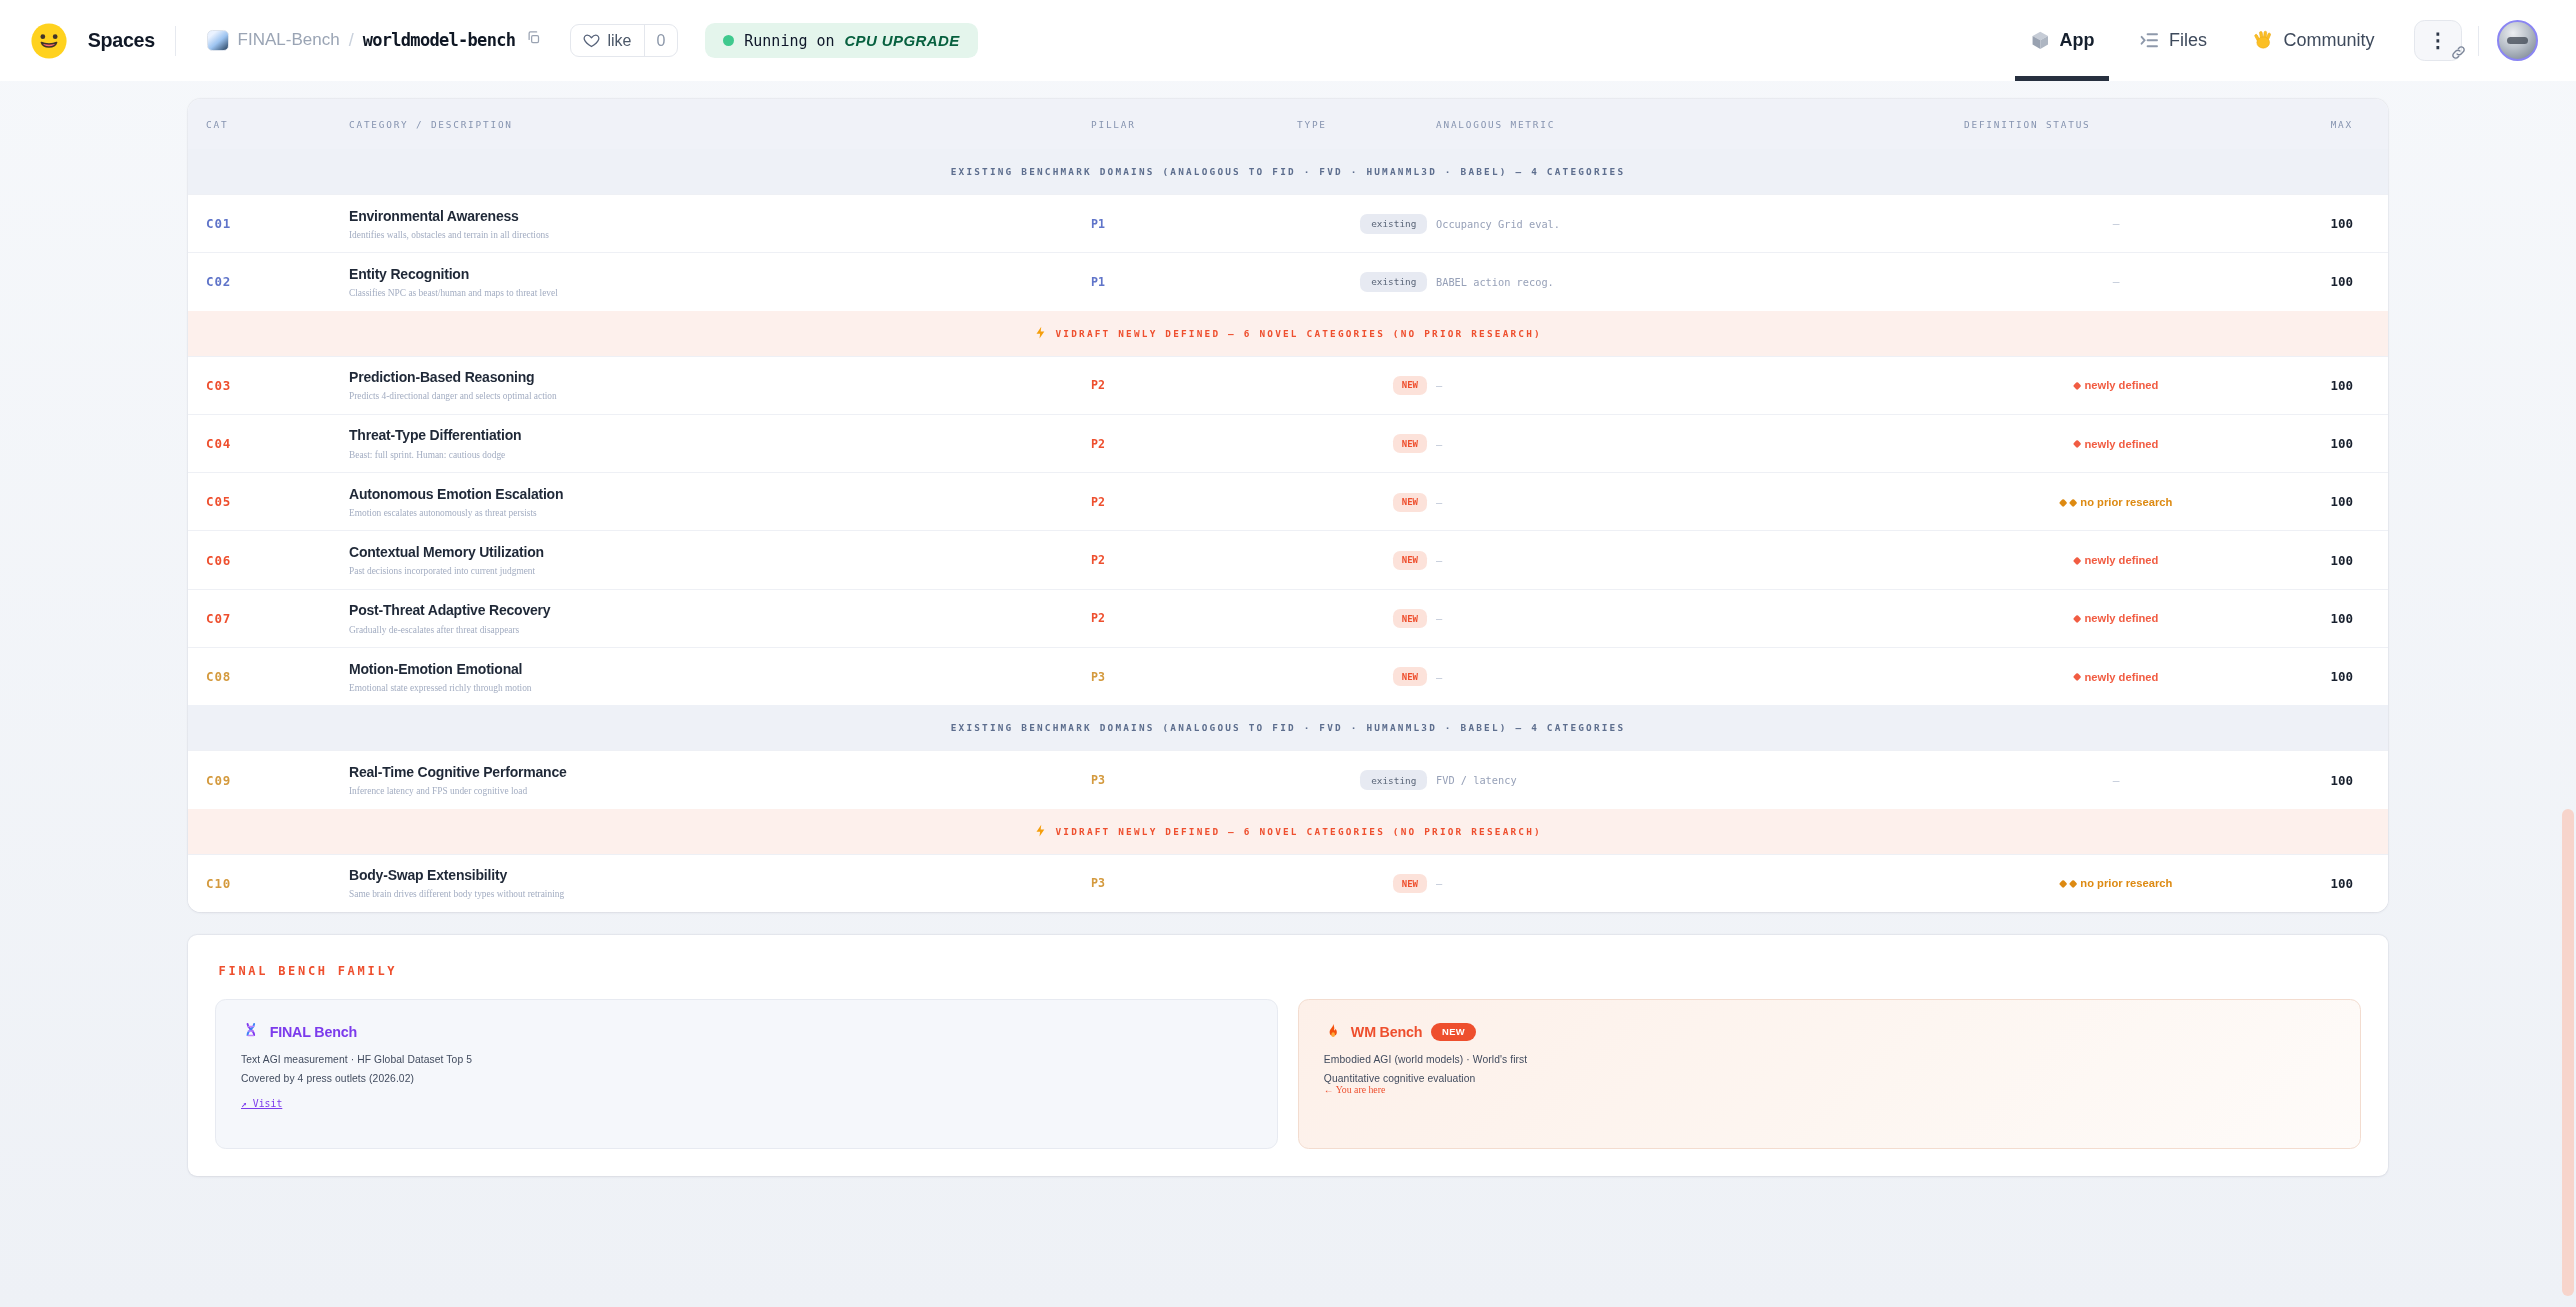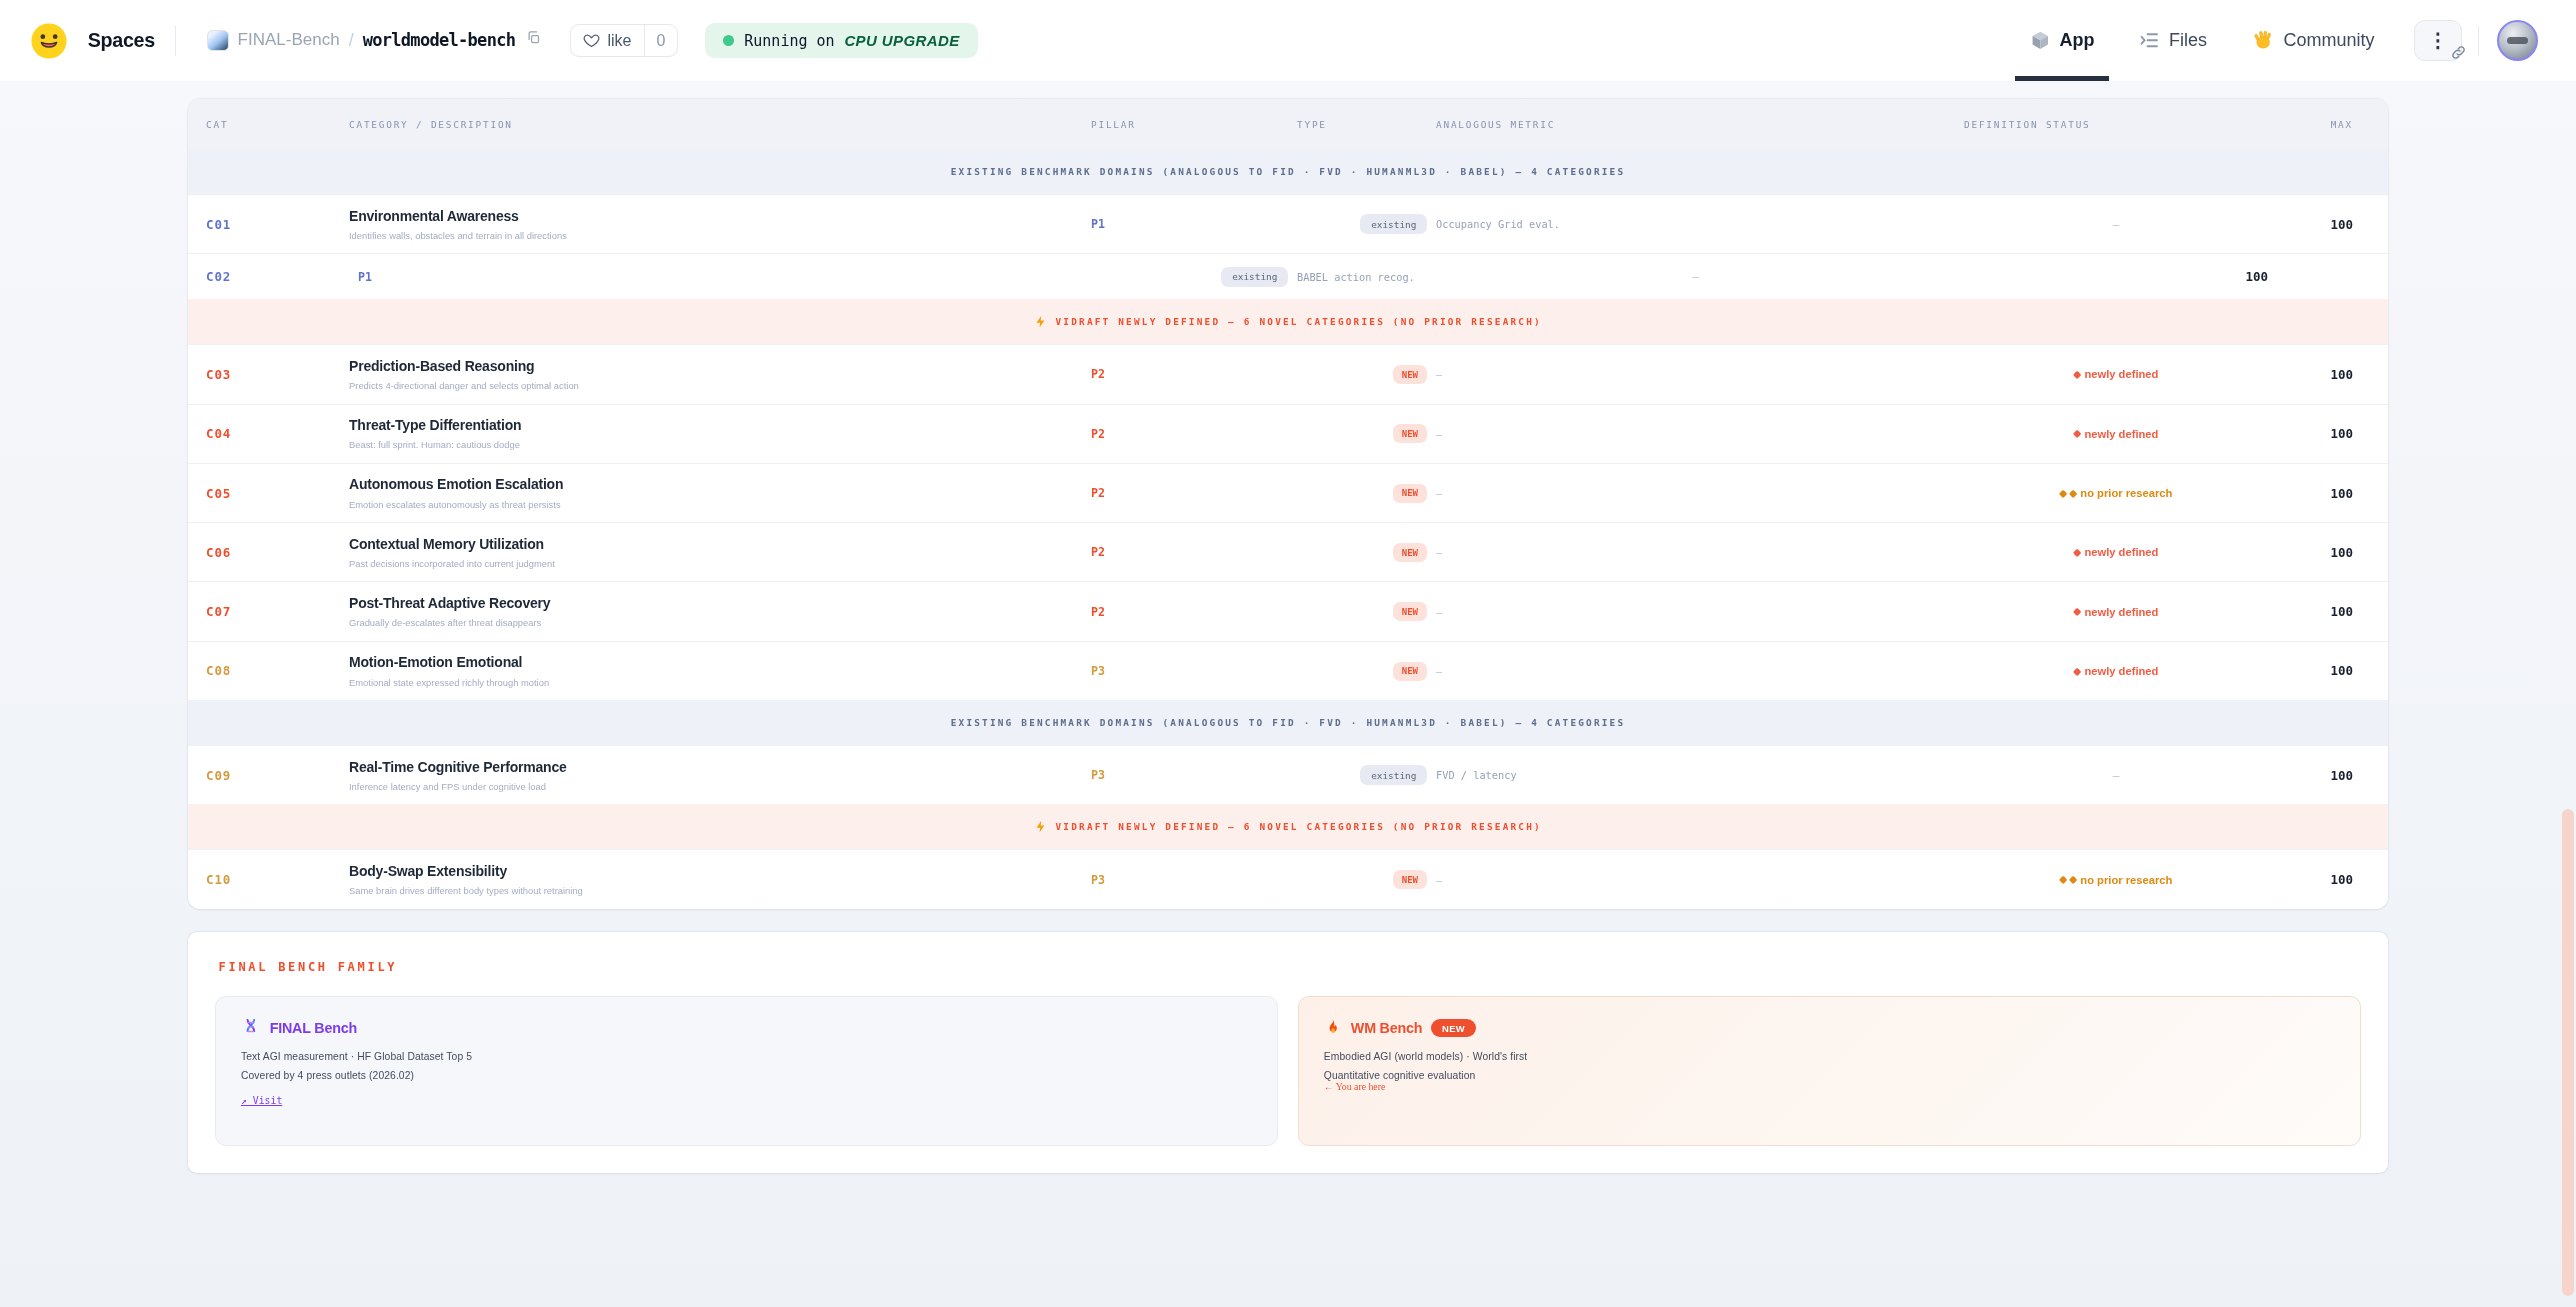--- a/index.html
+++ b/index.html
@@ -54,21 +54,21 @@
   .th.c-max { text-align:right; }
   .srow { height:45px; display:flex; align-items:center; justify-content:center; gap:8px;
     font-family:"DejaVu Sans Mono",monospace; font-weight:700; font-size:9.4px; letter-spacing:2.2px; }
   .srow.existing { background:#eef1f7; color:#5d6e8e; }
   .srow.new { background:#fdf0ec; color:#ee4f2e; }
   .bolt { display:flex; align-items:center; }
   .trow { padding:12.5px 36px 12.5px 18px; border-top:1.3px solid #eef0f5; background:#fff; }
   .code { font-family:"DejaVu Sans Mono",monospace; font-weight:700; font-size:12.5px; letter-spacing:0.9px; }
   .tone-blue { color:#5f74c9; } .tone-red { color:#ee4f2e; } .tone-amber { color:#d49a3e; }
   .title { font-size:14px; font-weight:700; color:#1f2837; letter-spacing:-0.2px; }
-  .desc { margin-top:6.3px; font-size:9.4px; color:#a3adc2; }
+  .desc { margin-top:6.3px; font-size:9.4px; color:#a3adc2;font-family:Liberation Serif, serif; }
   .pillar { font-family:"DejaVu Sans Mono",monospace; font-weight:600; font-size:11.6px; padding-left:9px; }
   .td-type { padding-left:9px;text-align:right; }
   .badge { display:inline-block; font-family:"DejaVu Sans Mono",monospace; font-size:9.4px;
     padding:4.5px 10.7px; border-radius:7.2px; }
   .badge.existing { background:#e7eaf2; color:#5a6578; }
   .badge.new { background:#fce2da; color:#ee4f2e; font-weight:700; font-size:9px; padding:4.5px 9px; }
   .metric { font-family:"DejaVu Sans Mono",monospace; font-size:10.3px; color:#97a1b8; padding-left:9px; }
   .metric.dash { color:#b9c2d3; }
   .status { font-size:11.2px; font-weight:700; text-align:center; }
   .status.none { color:#b9c2d3; font-weight:400; font-family:"DejaVu Sans Mono",monospace; }
@@ -211,20 +211,24 @@
             <div class="desc">Identifies walls, obstacles and terrain in all directions</div>
           </div>
           <span class="pillar tone-blue">P1</span>
           <div class="td-type"><span class="badge existing">existing</span></div>
           <span class="metric">Occupancy Grid eval.</span>
           <div class="status none"><span>—</span></div>
           <span class="max">100</span>
         </div>
         <div class="trow grid7">
           <span class="code tone-blue">C02</span>
+          <div class="td-cat">
+            <div class="title">Entity Recognition</div>
+            <div class="desc">Classifies NPC as beast/human and maps to threat level</div>
+          </div>
           <span class="pillar tone-blue">P1</span>
           <div class="td-type"><span class="badge existing">existing</span></div>
           <span class="metric">BABEL action recog.</span>
           <div class="status none"><span>—</span></div>
           <span class="max">100</span>
         </div>
         <div class="srow new">
           <span class="bolt">
             <svg width="13.4" height="13.4" viewBox="0 0 24 24">
               <path d="M13 1.5 4.5 14H11l-1.2 8.5L18.5 10H12z" fill="#f59e0b"></path>

